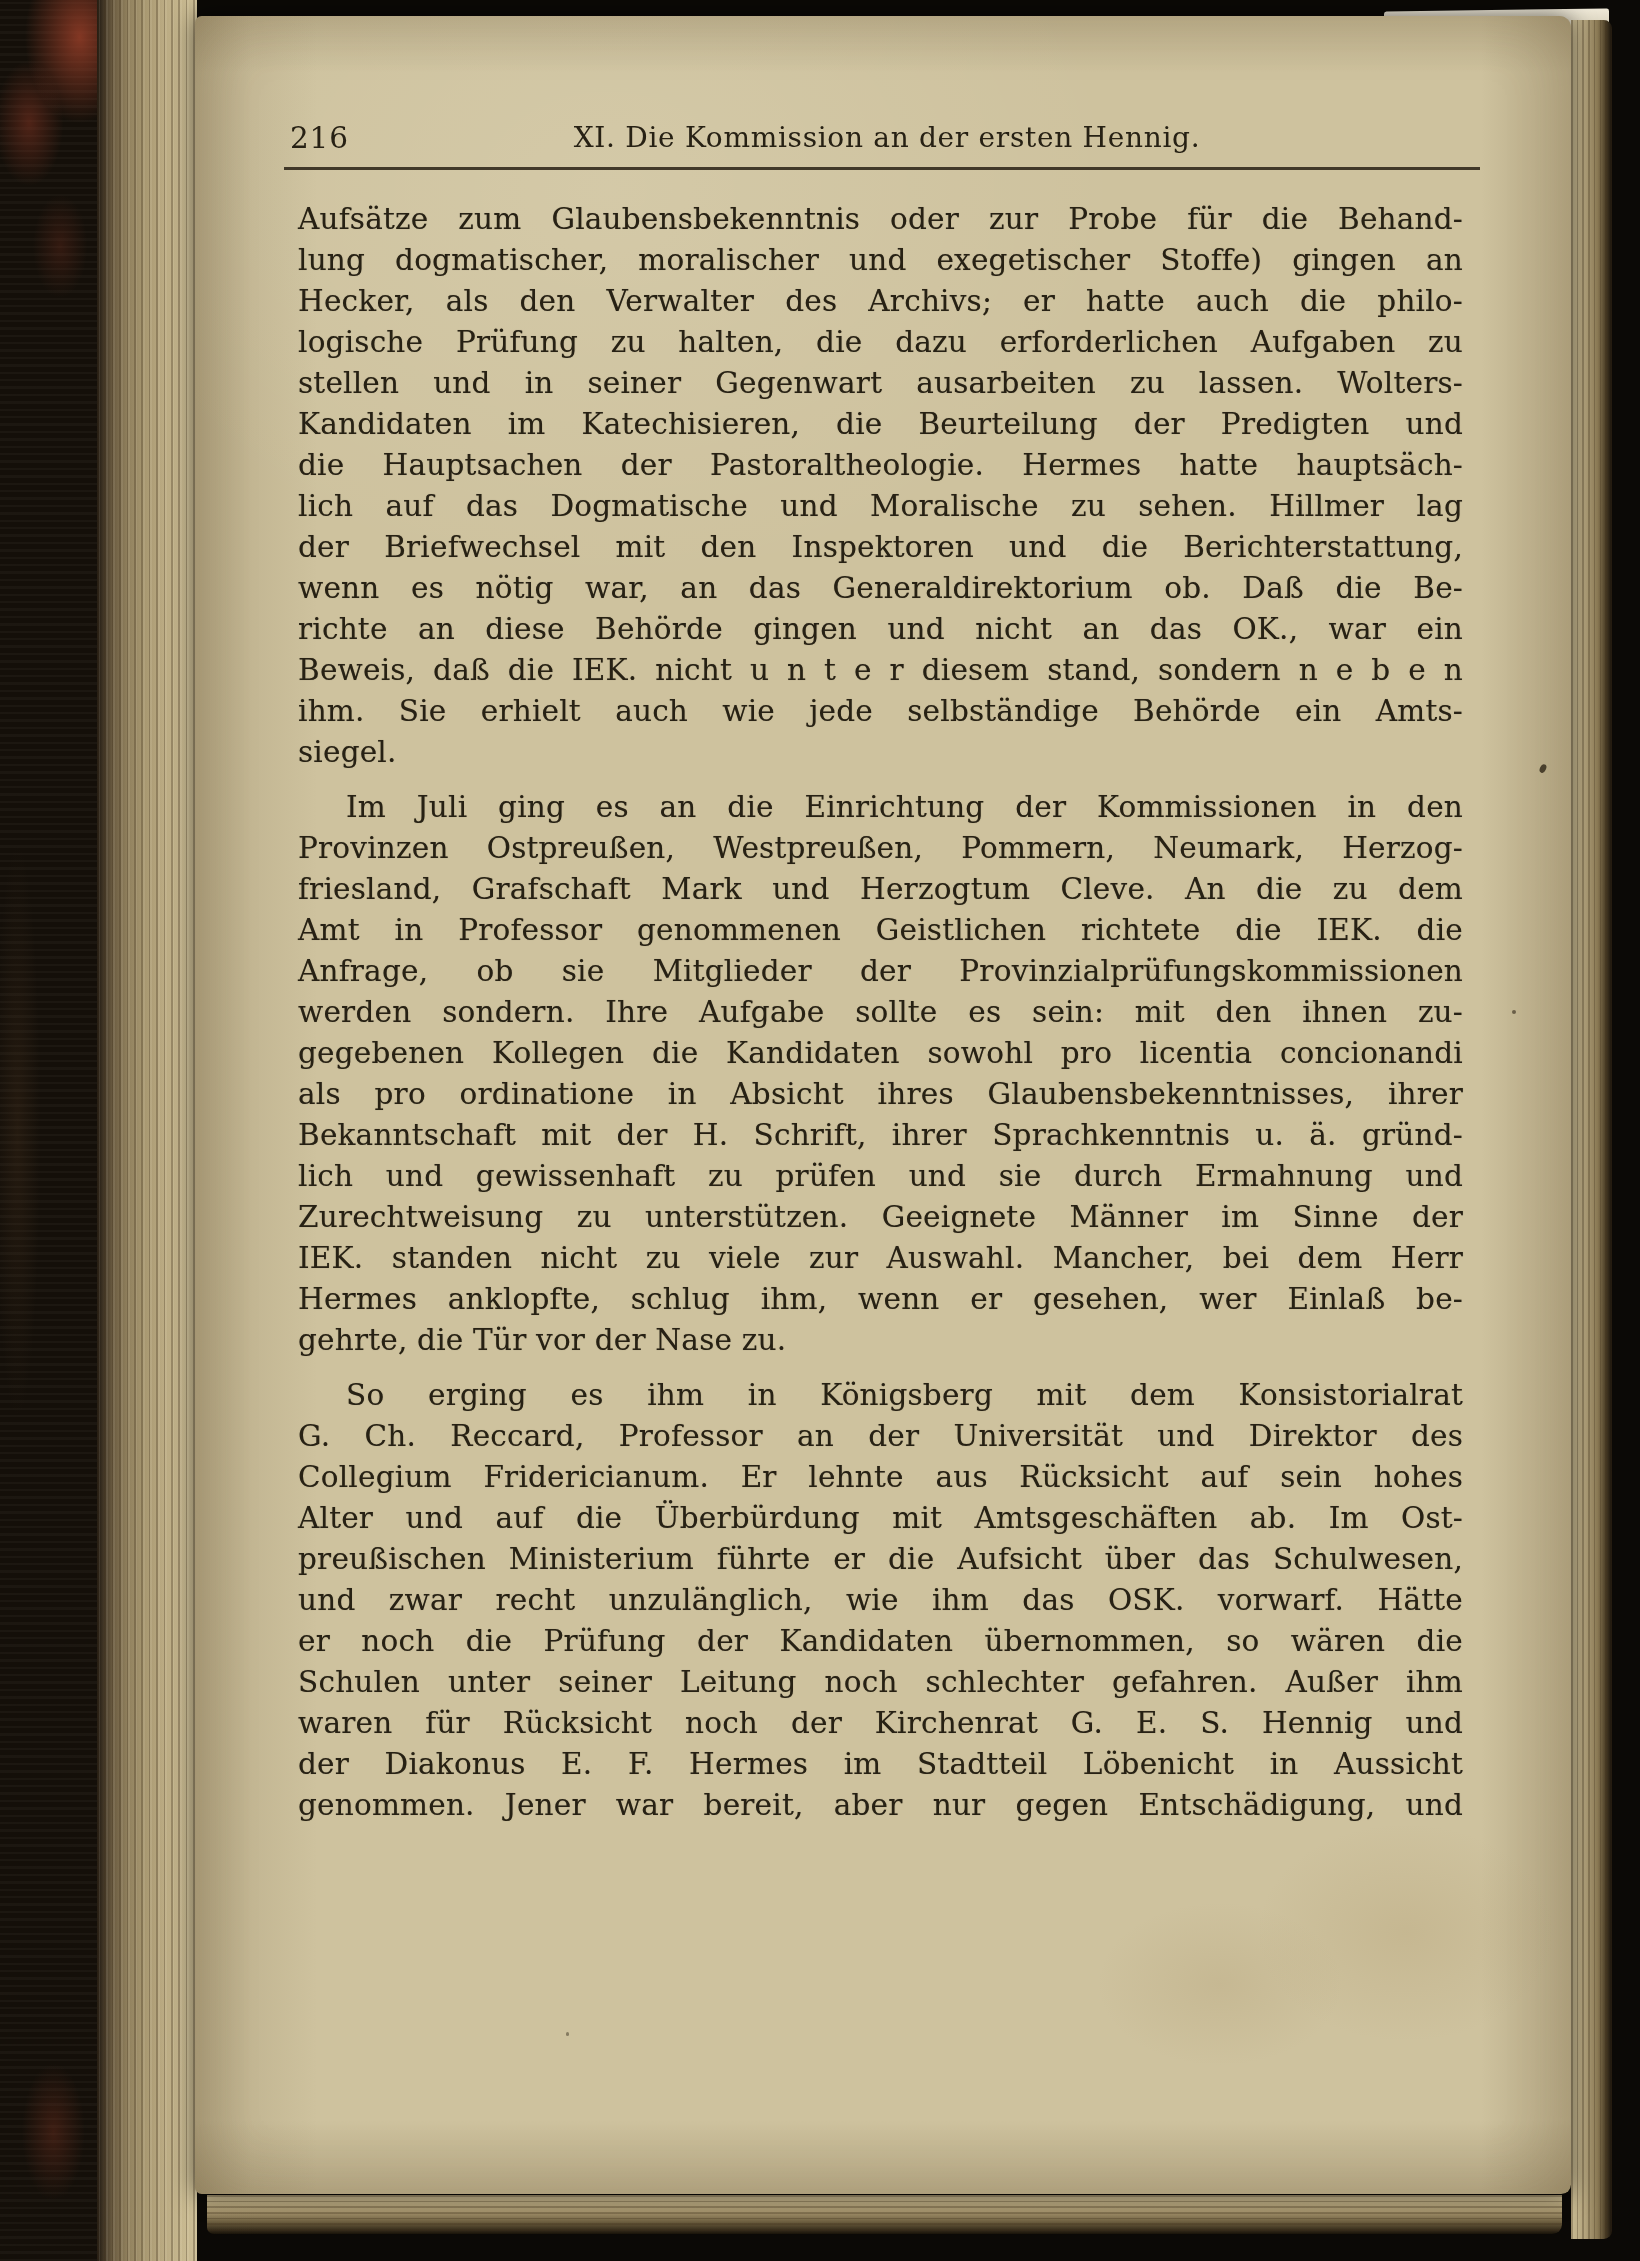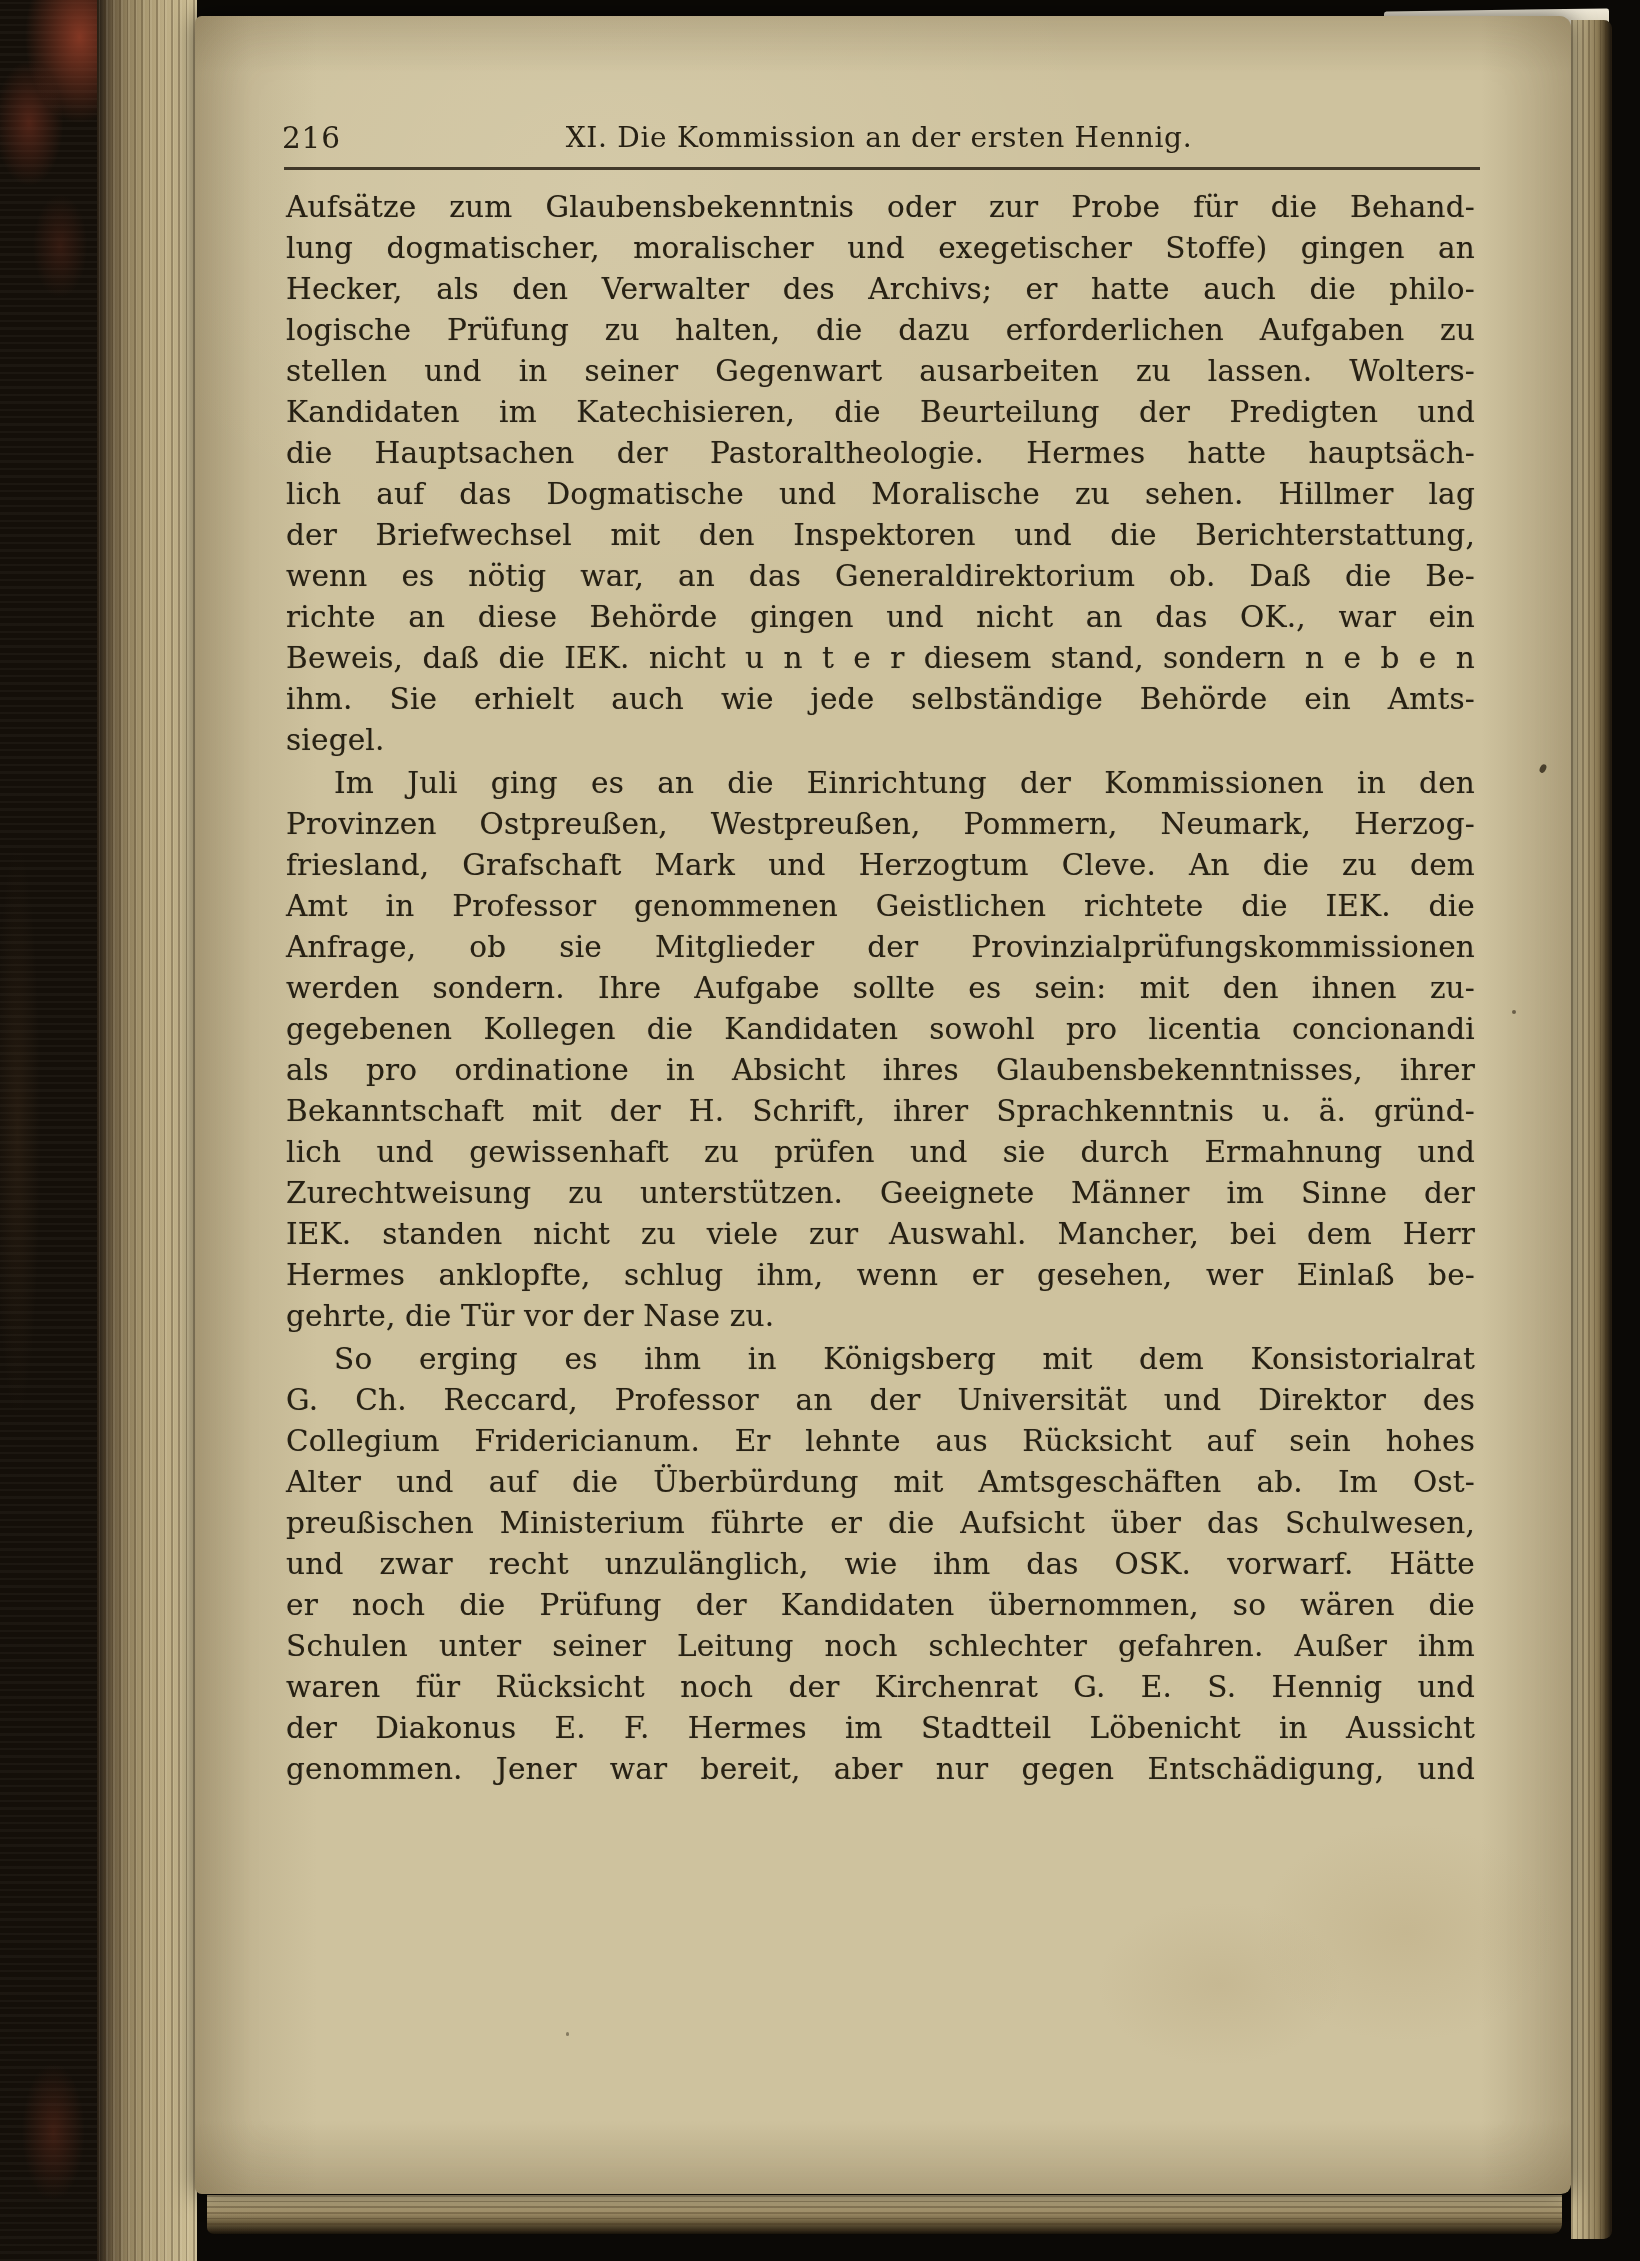--- a/index.html
+++ b/index.html
@@ -69,21 +69,21 @@
       radial-gradient(213px 156px at 88% 88%, rgba(160,135,88,0.18), transparent 70%),
       linear-gradient(90deg,  rgba(100,82,50,0.35) 0px, rgba(100,82,50,0.10) 57px, rgba(100,82,50,0) 123px),
       linear-gradient(270deg, rgba(100,82,50,0.28) 0px, rgba(100,82,50,0) 90px),
       linear-gradient(180deg, rgba(100,82,50,0.20) 0px, rgba(100,82,50,0) 57px),
       linear-gradient(0deg,   rgba(100,82,50,0.25) 0px, rgba(100,82,50,0) 74px);
     box-shadow: 0 0 24.6px rgba(0,0,0,0.55), inset 0 0 66px rgba(120,100,60,0.18);
   }
 
   
   .folio-row {
-    position: absolute; left: 87px; top: 105px; width: 1194px; height: 38px;
+    position: absolute; left: 95px; top: 105px; width: 1194px; height: 38px;
     color: var(--ink, #272114);
   }
   .pagenum {
     position: absolute; left: 0; top: 0;
     font-size: 29.5px; letter-spacing: 0.8px;
   }
   .head-title {
     display: block; text-align: center;
     font-size: 28px; letter-spacing: 0.7px;
   }
@@ -94,21 +94,21 @@
 
   
   .textblock {
     position: absolute; left: 89px; top: 169px; width: 1193px;
     font-size: 29.5px; line-height: 41px;
     color: var(--ink, #272114);
     letter-spacing: 0.2px;
     text-shadow: 0 0 0.8px rgba(38,32,20,0.35);
     hyphens: none;
   }
-  .para { margin: 2px; }
+  .para { margin: 14px; }
   .tline { text-align: justify; text-align-last: justify; }
   .tline.endline { text-align-last: left; }
   .tline.firstline { text-indent: 48px; }
 
   
   .speck { position: absolute; background: #2e2517; border-radius: 50%; }
   .speck.s1 { left: 1345px; top: 748px;  width: 5.7px; height: 9px; transform: rotate(25deg); opacity: 0.8; }
   .speck.s2 { left: 1317px; top: 994px; width: 4.1px; height: 4.1px; opacity: 0.6; }
   .speck.s3 { left: 371px;  top: 2016px; width: 3.3px; height: 3.3px; opacity: 0.45; }
   .stain {

